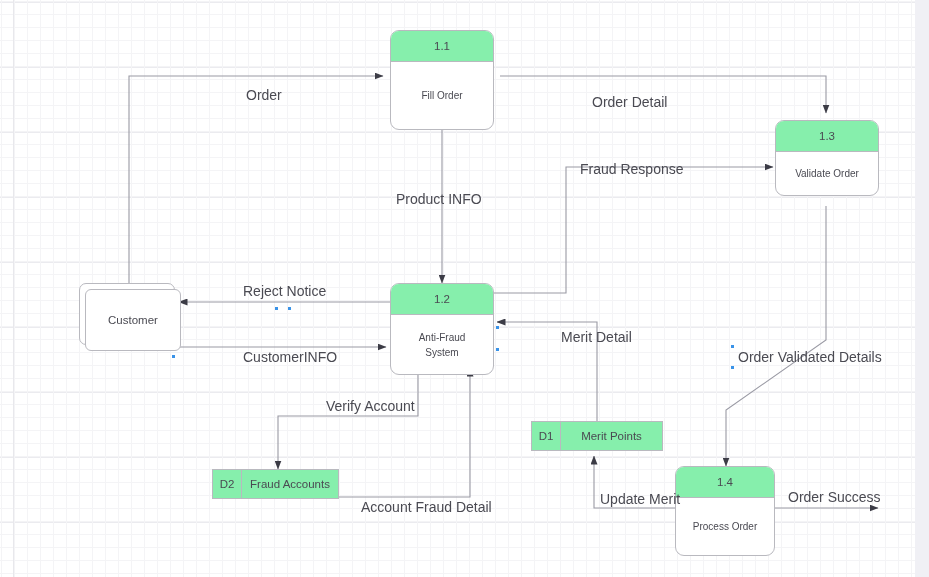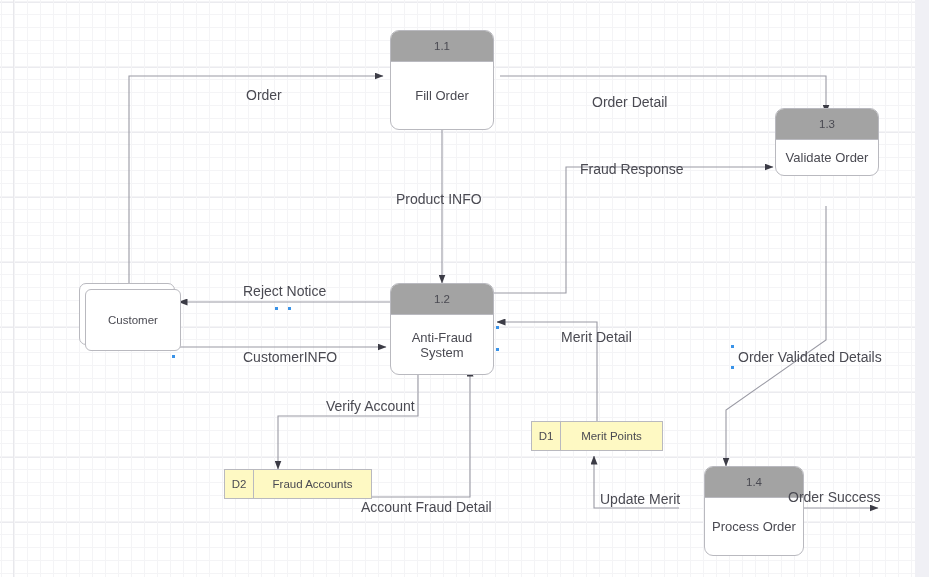--- a/index.html
+++ b/index.html
@@ -72,29 +72,29 @@
     flex-direction: column;
     overflow: hidden;
   }
   .process .pnum {
     height: 30px;
     line-height: 30px;
     text-align: center;
     font-size: 11.5px;
     color: #4a4a52;
     border-bottom: 1px solid #b9b9bf;
-    background: #a3a3a3;
+    background: #86efac;
   }
   .process .pname {
     flex: 1;
     display: flex;
     align-items: center;
     justify-content: center;
     text-align: center;
-    font-size: 13px;
+    font-size: 10px;
     color: #4a4a52;
     line-height: 15px;
     padding: 0 4px;
     white-space: pre-line;
   }
   .entity-wrap {
     position: absolute;
   }
   .entity-shadow {
     position: absolute;
@@ -119,21 +119,21 @@
     border-radius: 6px;
     display: flex;
     align-items: center;
     justify-content: center;
     font-size: 11.5px;
     color: #4a4a52;
   }
   .store {
     position: absolute;
     box-sizing: border-box;
-    background: #fef9c3;
+    background: #86efac;
     border: 1px solid #b9b9bf;
     display: flex;
     align-items: stretch;
     height: 30px;
   }
   .store .skey {
     width: 28px;
     border-right: 1px solid #b9b9bf;
     display: flex;
     align-items: center;
@@ -215,41 +215,41 @@
     <div class="pnum">1.1</div>
     <div class="pname">Fill Order</div>
   </div>
 
   <div class="process" style="left:390px; top:283px; width:104px; height:92px;">
     <div class="pnum">1.2</div>
     <div class="pname">Anti-Fraud
 System</div>
   </div>
 
-  <div class="process" style="left:775px; top:108px; width:104px; height:68px;">
+  <div class="process" style="left:775px; top:120px; width:104px; height:76px;">
     <div class="pnum">1.3</div>
     <div class="pname">Validate Order</div>
   </div>
 
-  <div class="process" style="left:704px; top:466px; width:100px; height:90px;">
+  <div class="process" style="left:675px; top:466px; width:100px; height:90px;">
     <div class="pnum">1.4</div>
     <div class="pname">Process Order</div>
   </div>
 
   <div class="entity-wrap" style="left:79px; top:283px; width:108px; height:74px;">
     <div class="entity-shadow"></div>
     <div class="entity-main">Customer</div>
   </div>
 
   <div class="store" style="left:531px; top:421px; width:132px;">
     <div class="skey">D1</div>
     <div class="sname">Merit Points</div>
   </div>
 
-  <div class="store" style="left:224px; top:469px; width:148px;">
+  <div class="store" style="left:212px; top:469px; width:127px;">
     <div class="skey">D2</div>
     <div class="sname">Fraud Accounts</div>
   </div>
 
   <div class="flabel" style="left:246px; top:87px;">Order</div>
 
   <div class="flabel" style="left:592px; top:87px;margin-top:7px;">Order Detail</div>
 
   <div class="flabel" style="left:396px; top:191px;">Product INFO</div>
 

